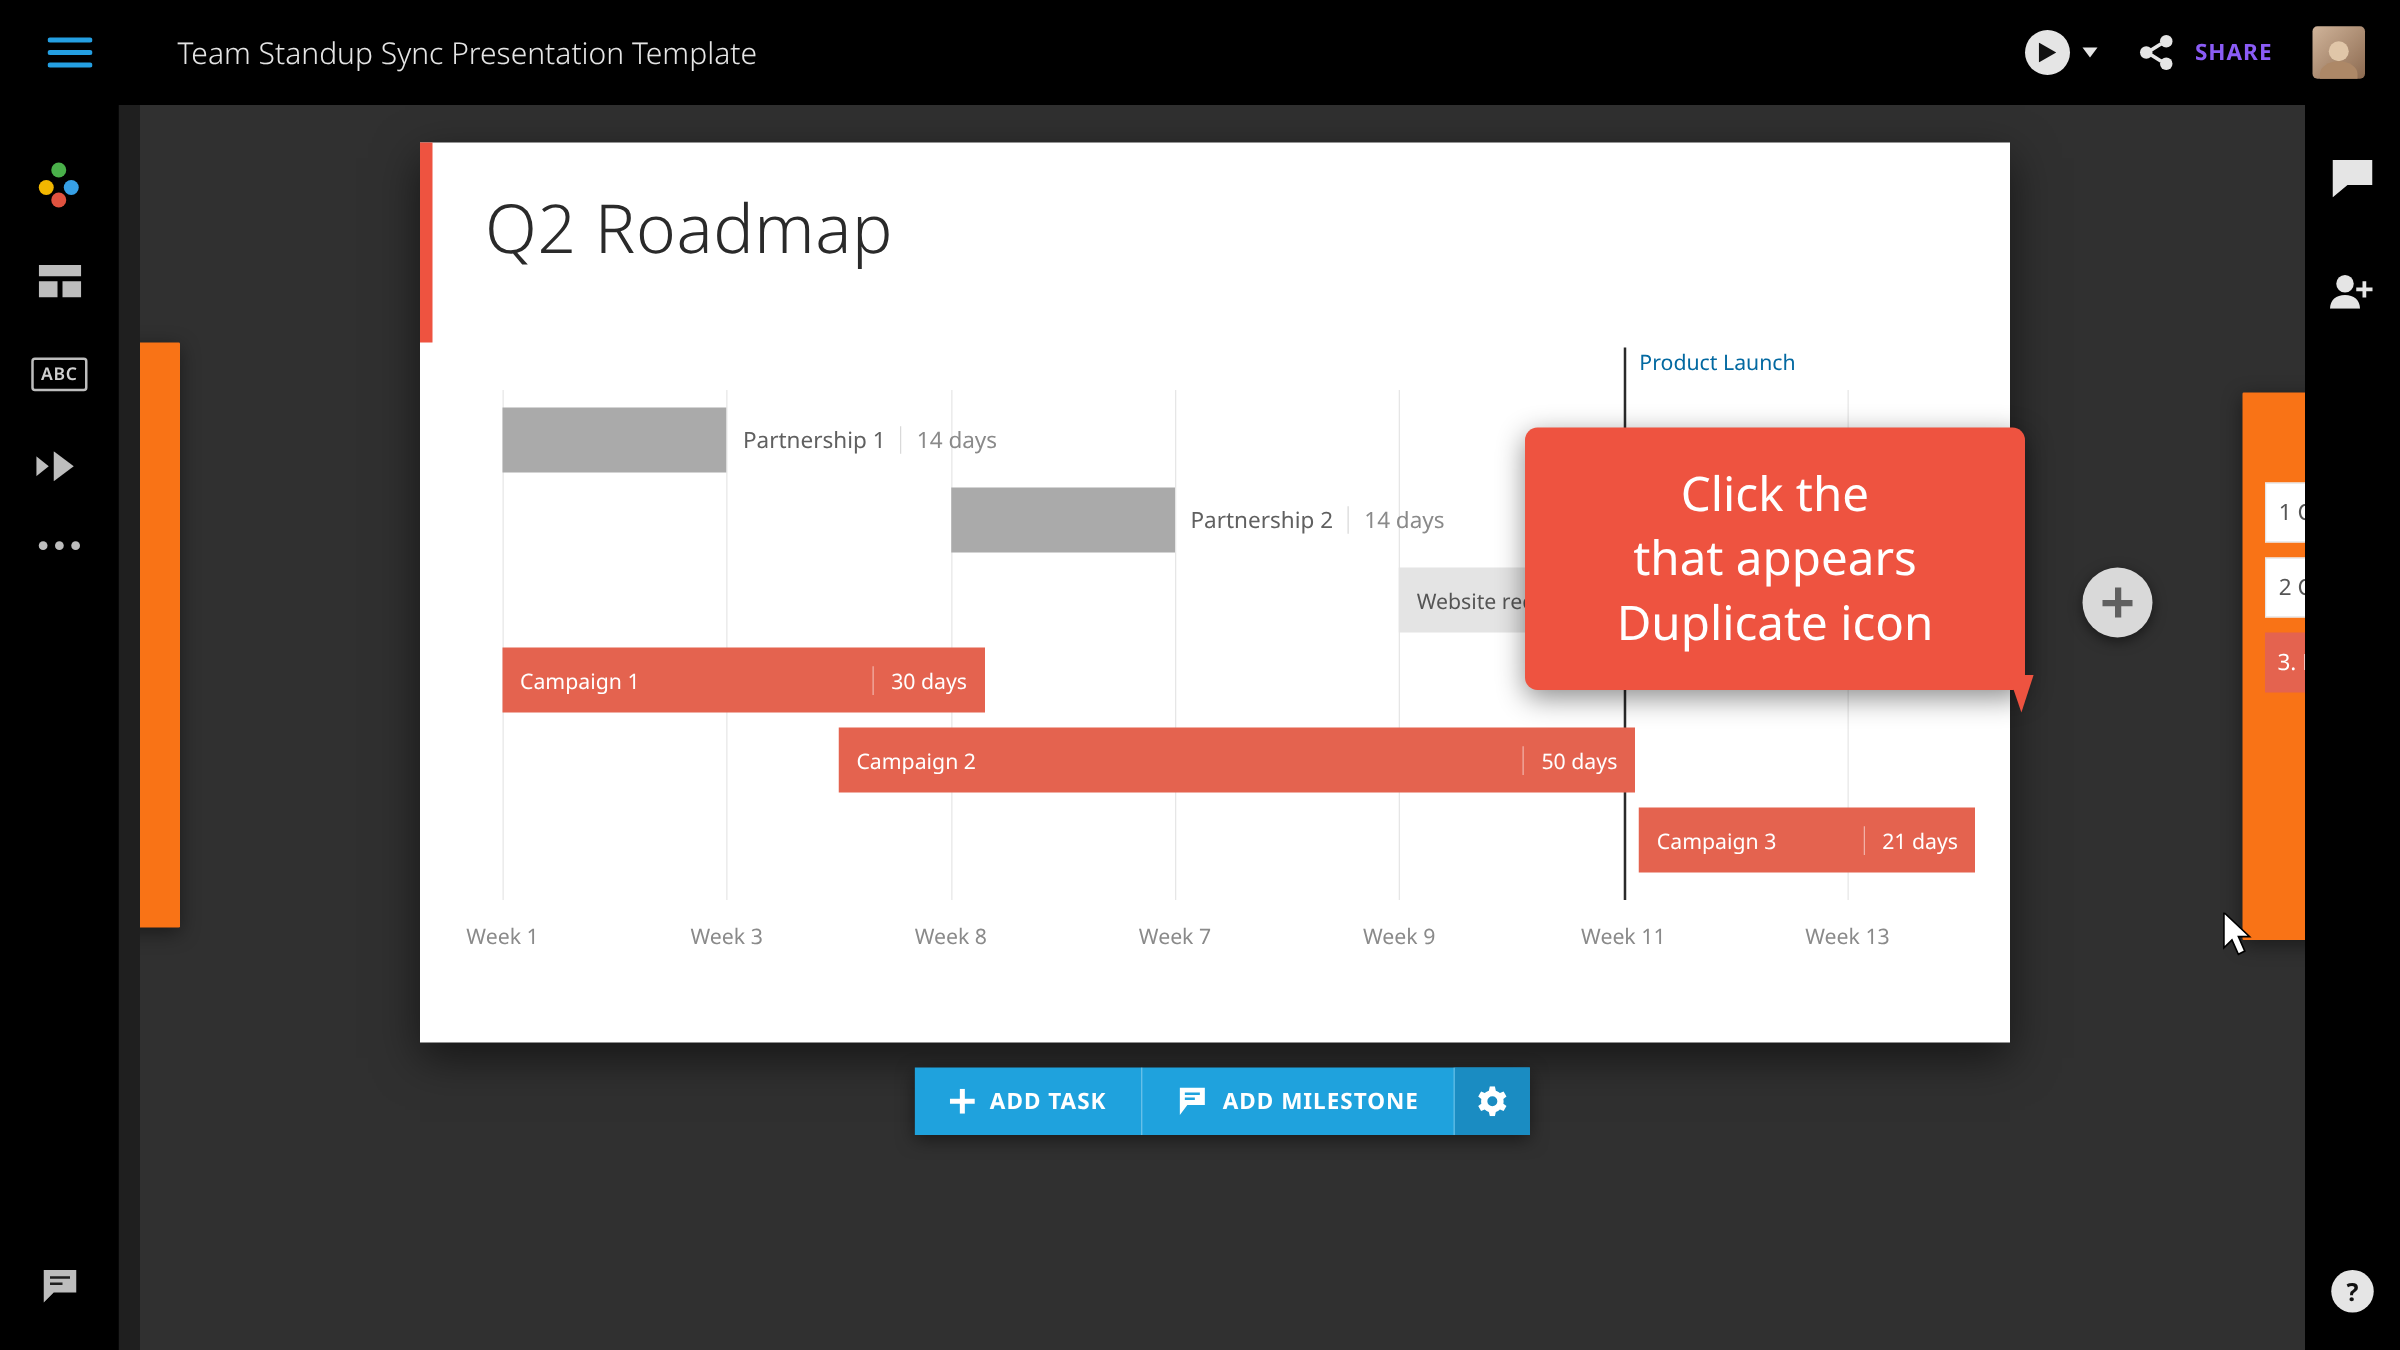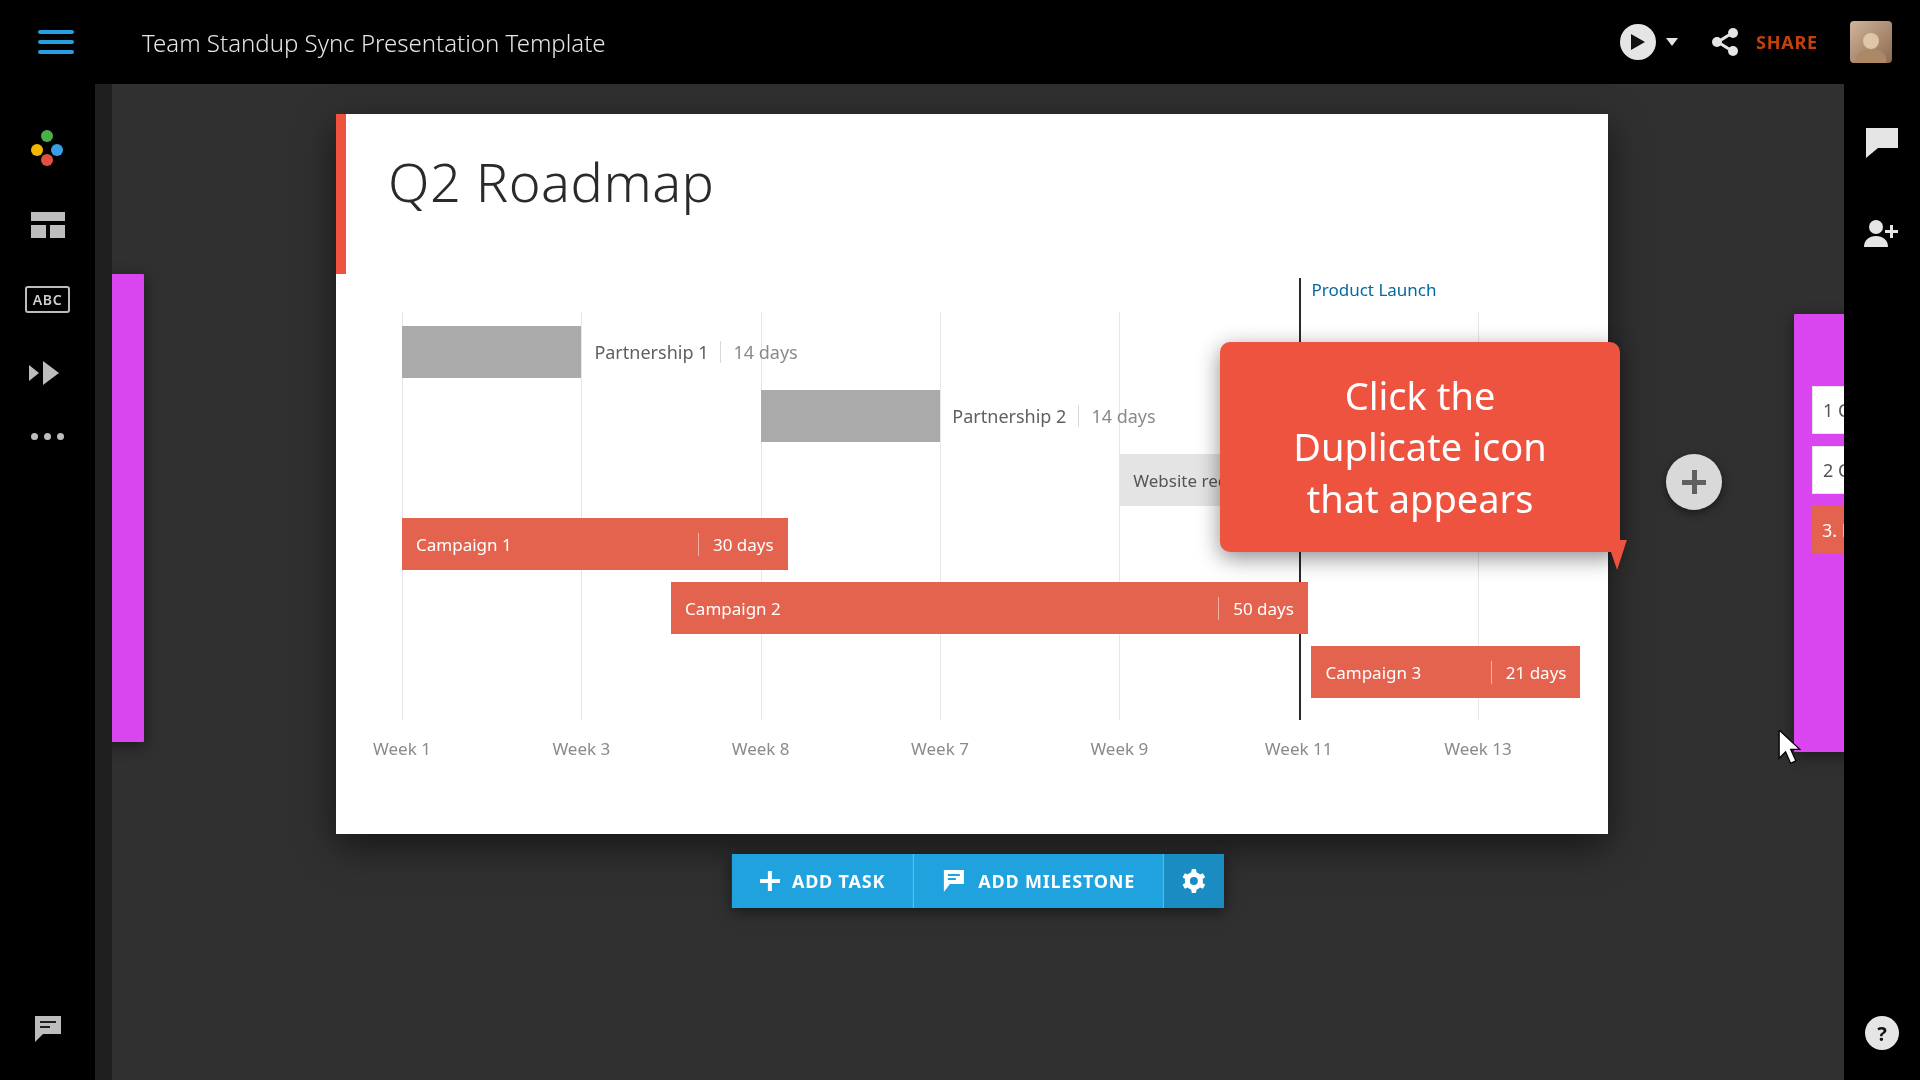--- a/index.html
+++ b/index.html
@@ -28,21 +28,21 @@
   .center-cluster { position:absolute; left:50%; transform:translateX(-50%); display:flex; align-items:center; gap:22px; }
   .grid9 { display:grid; grid-template-columns:repeat(3,8px); grid-auto-rows:8px; gap:6px; cursor:pointer; }
   .grid9 span { width:8px; height:8px; background:#e5e5e5; }
   .slide-indicator { font-size:19px; font-weight:700; letter-spacing:0.5px; color:#e5e5e5; }
   .right-cluster { margin-left:auto; display:flex; align-items:center; gap:32px; padding-right:28px; }
   .playwrap { display:flex; align-items:center; gap:10px; cursor:pointer; }
   .playbtn { width:36px; height:36px; border-radius:50%; background:#e5e5e5; display:flex; align-items:center; justify-content:center; }
   .playbtn svg { fill:#111; }
   .caret-down { width:0;height:0;border-left:6px solid transparent;border-right:6px solid transparent;border-top:8px solid #e5e5e5; }
   .share-block { display:flex; align-items:center; gap:16px; cursor:pointer; }
-  .share-label { font-size:18px; font-weight:700; letter-spacing:0.8px; color:#c2410c; }
+  .share-label { font-size:18px; font-weight:700; letter-spacing:0.8px; color:#8b5cf6; }
   .avatar { width:42px; height:42px; border-radius:4px; background:linear-gradient(135deg,#d0b49a,#8c6a50); position:relative; overflow:hidden; }
   .avatar::before{content:"";position:absolute;left:50%;top:28%;width:16px;height:16px;border-radius:50%;background:#e0c6a8;transform:translateX(-50%);}
   .avatar::after{content:"";position:absolute;left:50%;bottom:-6px;width:30px;height:20px;border-radius:50% 50% 0 0;background:#ad8867;transform:translateX(-50%);}
 
   
   .leftbar { position:absolute; left:0; top:84px; bottom:0; width:95px; background:var(--bg-darker); display:flex; flex-direction:column; align-items:center; gap:48px; padding-top:46px; }
   .lb-item{ color:#bdbdbd; cursor:pointer; display:flex; align-items:center; justify-content:center; }
   .logo4 { position:relative; width:34px; height:34px; }
   .logo4 span{position:absolute;width:12px;height:12px;border-radius:50%;}
   .abc-box { border:2px solid #bdbdbd; border-radius:3px; padding:2px 6px; font-size:14px; letter-spacing:0.6px; font-weight:600; color:#d0d0d0; }
@@ -53,21 +53,21 @@
   
   .rightbar { position:absolute; right:0; top:84px; bottom:0; width:76px; background:var(--bg-darker); display:flex; flex-direction:column; align-items:center; gap:56px; padding-top:44px; }
   .rb-item{ color:#e5e5e5; cursor:pointer; }
   .rb-bottom { margin-top:auto; margin-bottom:30px; }
   .help-circle { width:34px;height:34px;border-radius:50%;background:#e5e5e5;color:#111;display:flex;align-items:center;justify-content:center;font-weight:700;font-size:20px; }
 
   
   .canvas { position:absolute; left:112px; right:76px; top:84px; bottom:0; background:var(--panel-dark); overflow:hidden; }
 
   
-  .thumb { position:absolute; background:#d946ef; box-shadow:0 4px 16px rgba(0,0,0,0.45); border-radius:1px;text-decoration:underline; }
+  .thumb { position:absolute; background:#f97316; box-shadow:0 4px 16px rgba(0,0,0,0.45); border-radius:1px;text-decoration:underline; }
   .thumb-left { left:-48px; top:190px; width:80px; height:468px; }
   .thumb-right { right:-30px; top:230px; width:80px; height:438px; }
   .thumb-right .rowchip{ position:absolute; left:18px; right:-10px; height:48px; background:#fff; border:1px solid #e5e5e5; display:flex; align-items:center; padding:0 10px; font-size:18px; color:#555; }
   .thumb-right .rowchip.red{ background:var(--gantt-red); color:#fff; border:none; }
 
   
   .slide { position:absolute; left:224px; top:30px; width:1272px; height:720px; background:var(--slide-bg); box-shadow:0 12px 34px rgba(0,0,0,0.55); }
   .slide-accent { position:absolute; left:0; top:0; width:10px; height:160px; background:var(--accent-red); }
   .slide-title { position:absolute; left:52px; top:30px; font-size:54px; font-weight:300; color:#2a2a2a; letter-spacing:0.5px; }
 
@@ -269,22 +269,22 @@
         <span class="inlabel">Campaign 3</span>
         <span class="dur" style="margin-left:auto;">21 days</span>
       </div>
     </div>
   </div>
 
   <div class="add-slide" style="left:1554px; top:370px;"></div>
 
   <div class="callout" style="left:1108px; top:258px; width:400px;">
     <div>Click the</div>
+    <div>that appears</div>
     <div>Duplicate icon</div>
-    <div>that appears</div>
     <div class="tail"></div>
   </div>
 
   <div class="actionbar" style="top:770px;">
     <div class="ab-btn">
       <svg width="20" height="20">
           <rect x="8" y="0" width="4" height="20" fill="#fff"></rect>
           <rect x="0" y="8" width="20" height="4" fill="#fff"></rect>
         </svg>
       <span>ADD TASK</span>

